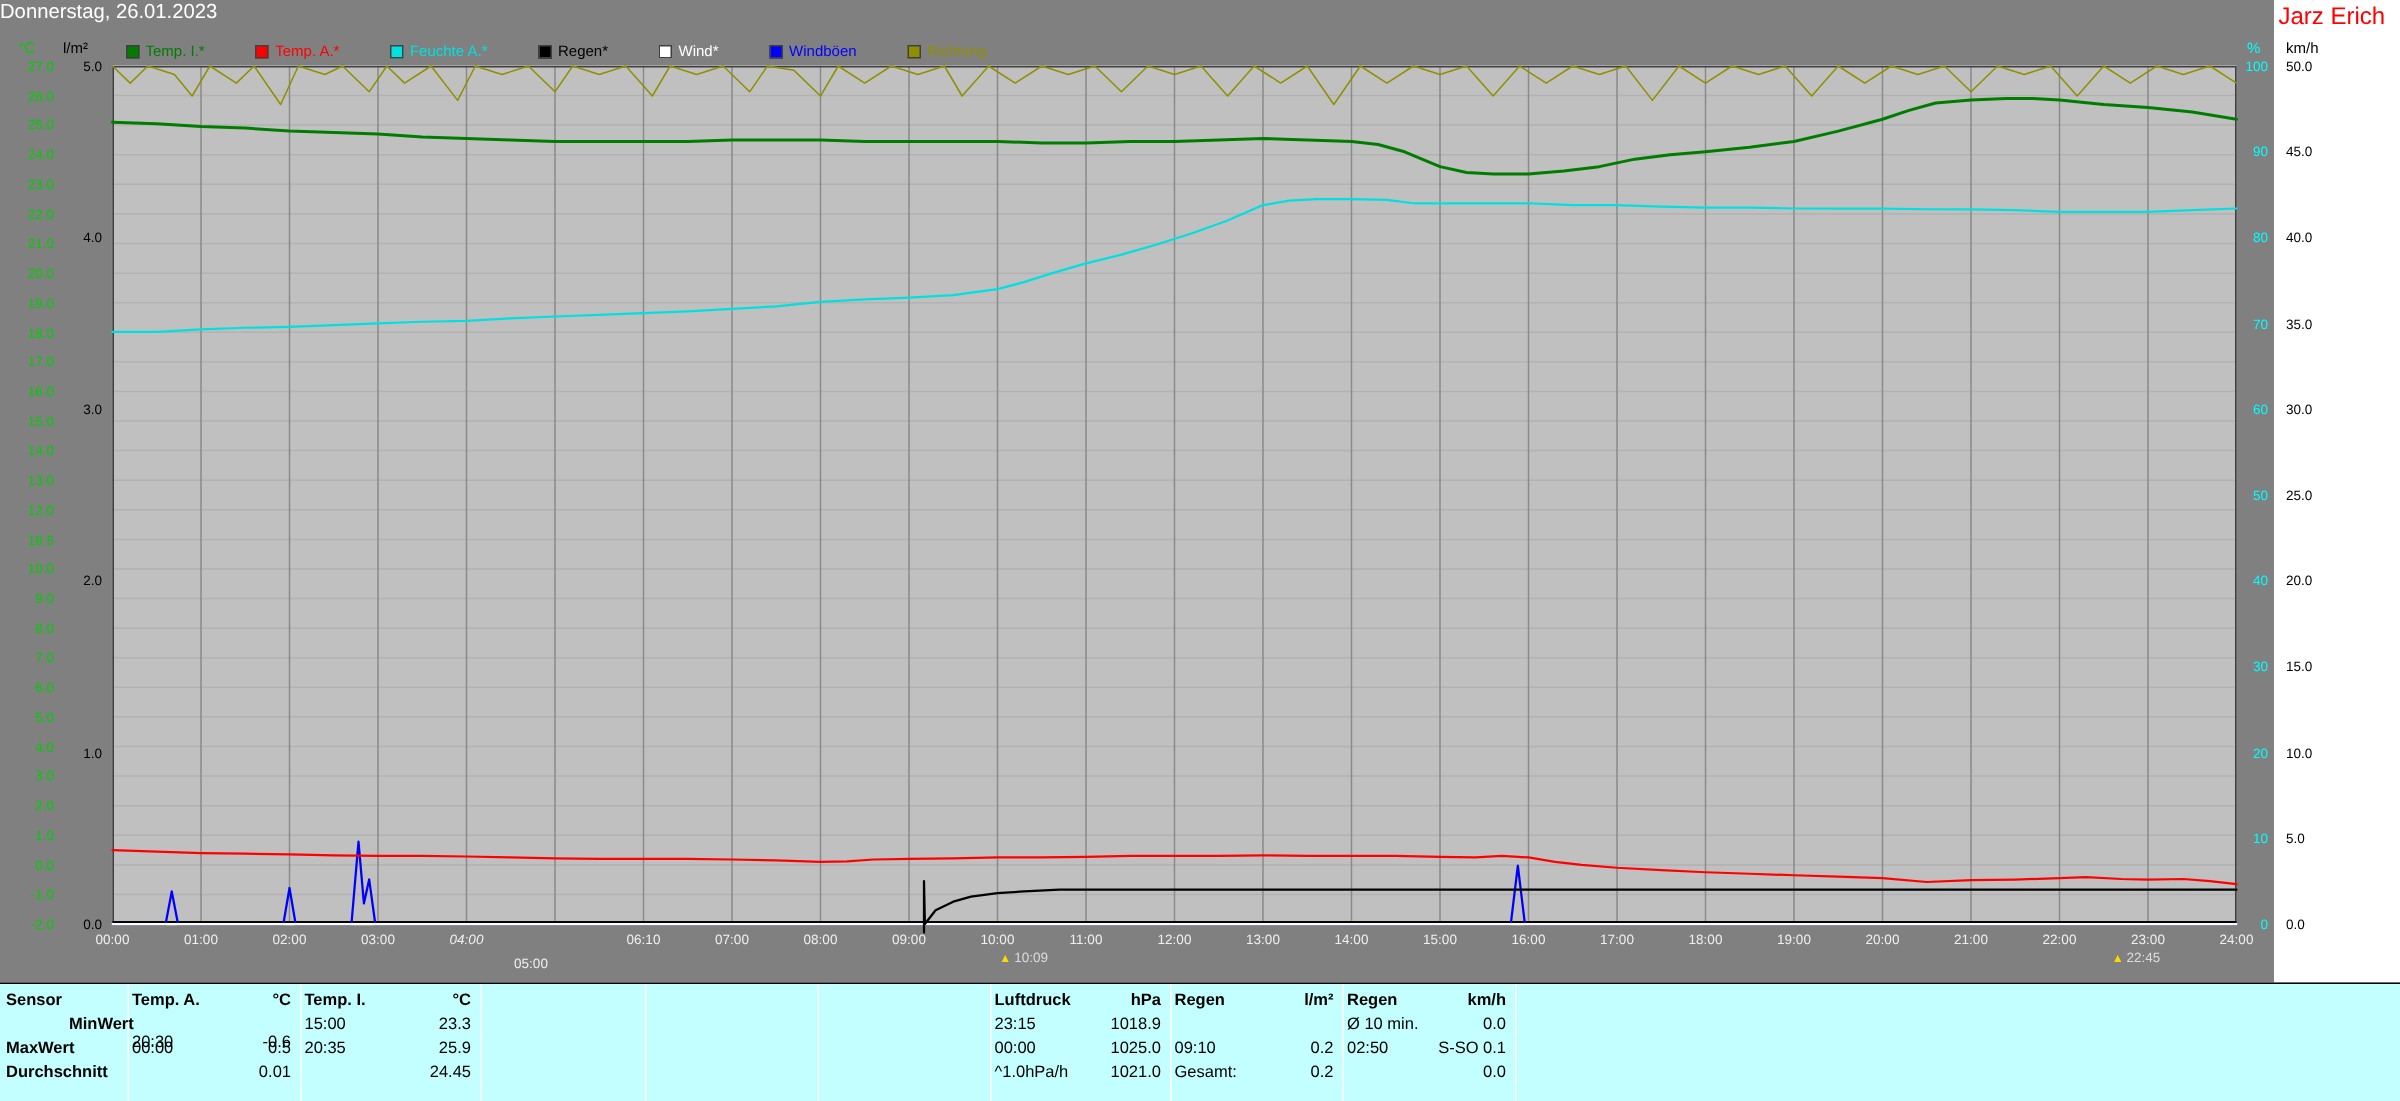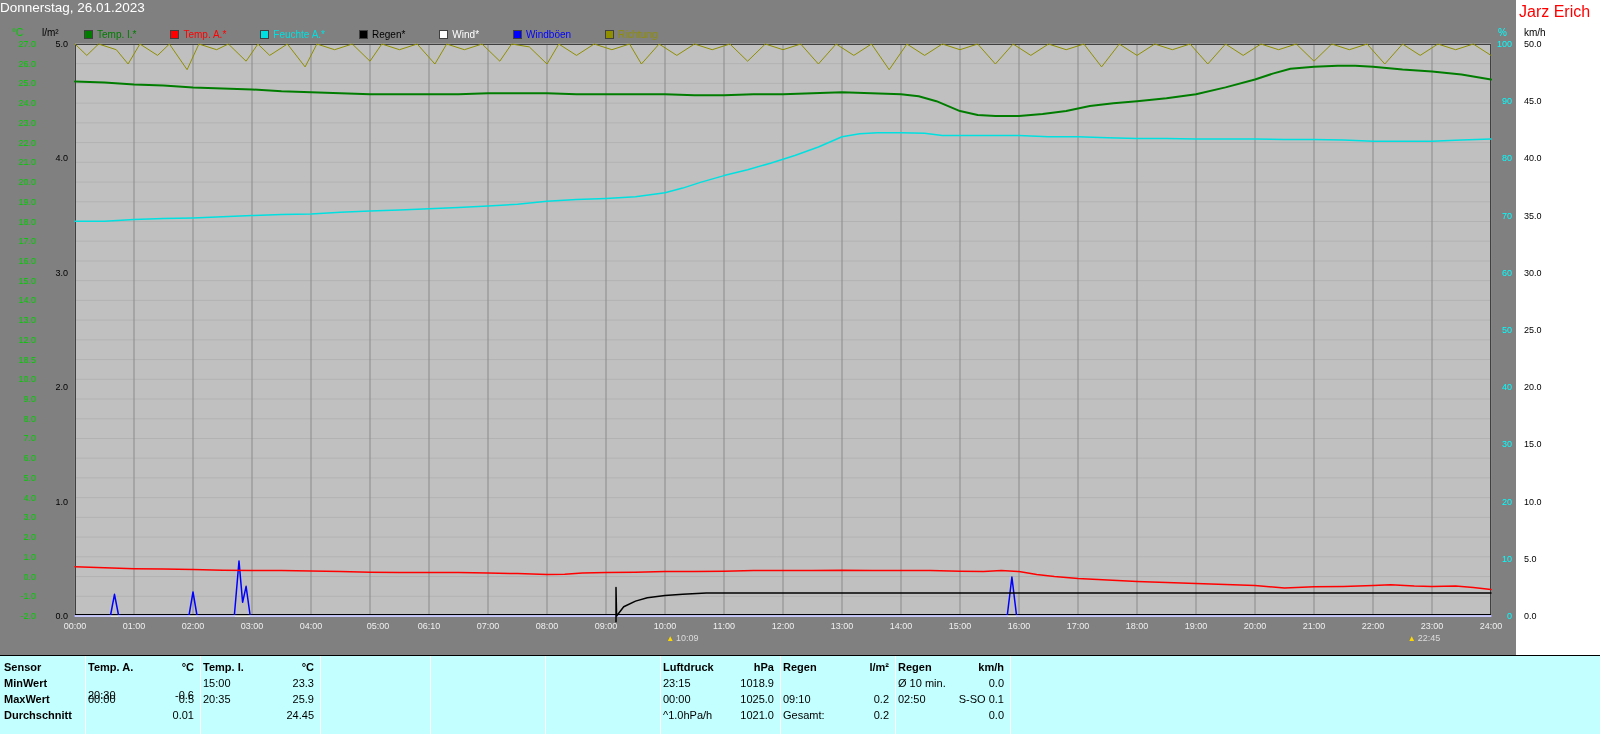--- a/index.html
+++ b/index.html
@@ -213,22 +213,22 @@
       <polyline points="0.0,572.0 1416.0,572.0" fill="none" stroke="#ffffff" stroke-width="1.5" stroke-linejoin="round" stroke-linecap="round"></polyline>
       <polyline points="541.0,577.7 541.0,543.4 541.6,572.0 548.7,562.8 560.5,557.1 572.3,553.7 590.0,551.4 607.7,550.3 631.3,549.1 1416.0,549.1" fill="none" stroke="#000000" stroke-width="1.5" stroke-linejoin="round" stroke-linecap="round"></polyline>
       <polyline points="0.0,522.7 29.5,523.7 59.0,524.7 88.5,525.1 118.0,525.6 147.5,526.2 177.0,526.6 206.5,526.6 236.0,527.0 265.5,527.6 295.0,528.2 324.5,528.6 354.0,528.6 383.5,528.6 413.0,529.0 442.5,529.6 472.0,530.6 489.7,530.2 507.4,529.0 531.0,528.6 560.5,528.2 590.0,527.6 619.5,527.6 649.0,527.2 678.5,526.6 708.0,526.6 737.5,526.6 767.0,526.2 796.5,526.6 826.0,526.6 855.5,526.6 885.0,527.2 908.6,527.6 926.3,526.6 944.0,527.6 961.7,530.6 979.4,532.6 1003.0,534.5 1032.5,536.1 1062.0,537.5 1091.5,538.5 1121.0,539.5 1150.5,540.4 1180.0,541.4 1209.5,544.0 1239.0,542.8 1268.5,542.4 1298.0,541.4 1315.7,540.8 1339.3,542.0 1357.0,542.4 1380.6,542.0 1398.3,543.4 1416.0,545.4" fill="none" stroke="#ff0000" stroke-width="1.5" stroke-linejoin="round" stroke-linecap="round"></polyline>
     </svg>
 
   <div id="xticks">
       <span class="tick" style="left: 75px;">00:00</span>
       <span class="tick" style="left: 134px;">01:00</span>
       <span class="tick" style="left: 193px;">02:00</span>
       <span class="tick" style="left: 252px;">03:00</span>
-      <span class="tick" style="left: 311px;">04:00</span>
-      <span class="tick" style="left: 378px;">05:00</span>
+      <span class="tick" style="left: 311px; font-style: italic;">04:00</span>
+      <span class="tick" style="left: 354px; margin-top: 16px;">05:00</span>
       <span class="tick" style="left: 429px;">06:10</span>
       <span class="tick" style="left: 488px;">07:00</span>
       <span class="tick" style="left: 547px;">08:00</span>
       <span class="tick" style="left: 606px;">09:00</span>
       <span class="tick" style="left: 665px;">10:00</span>
       <span class="tick" style="left: 724px;">11:00</span>
       <span class="tick" style="left: 783px;">12:00</span>
       <span class="tick" style="left: 842px;">13:00</span>
       <span class="tick" style="left: 901px;">14:00</span>
       <span class="tick" style="left: 960px;">15:00</span>
@@ -257,21 +257,21 @@
       <span class="tdiv" style="left: 85px;"></span>
       <span class="tdiv" style="left: 200px;"></span>
       <span class="tdiv" style="left: 320px;"></span>
       <span class="tdiv" style="left: 430px;"></span>
       <span class="tdiv" style="left: 545px;"></span>
       <span class="tdiv" style="left: 660px;"></span>
       <span class="tdiv" style="left: 780px;"></span>
       <span class="tdiv" style="left: 895px;"></span>
       <span class="tdiv" style="left: 1010px;"></span>
       <span class="rowlabel" style="top: 5px;">Sensor</span>
-      <span class="rowlabel" style="top: 21px;">MinWert</span>
+      <span class="rowlabel" style="top: 21px; margin-left: 42px;">MinWert</span>
       <span class="rowlabel" style="top: 37px;">MaxWert</span>
       <span class="rowlabel" style="top: 53px;">Durchschnitt</span>
       <div class="cell hdr" style="left: 86px; width: 112px; top: 5px;">
         <span class="l">Temp. A.</span>
         <span class="r">°C</span>
       </div>
       <div class="cell" style="left: 86px; width: 112px; top: 21px; margin-top: 12px;">
         <span class="l">20:30</span>
         <span class="r">-0.6</span>
       </div>

